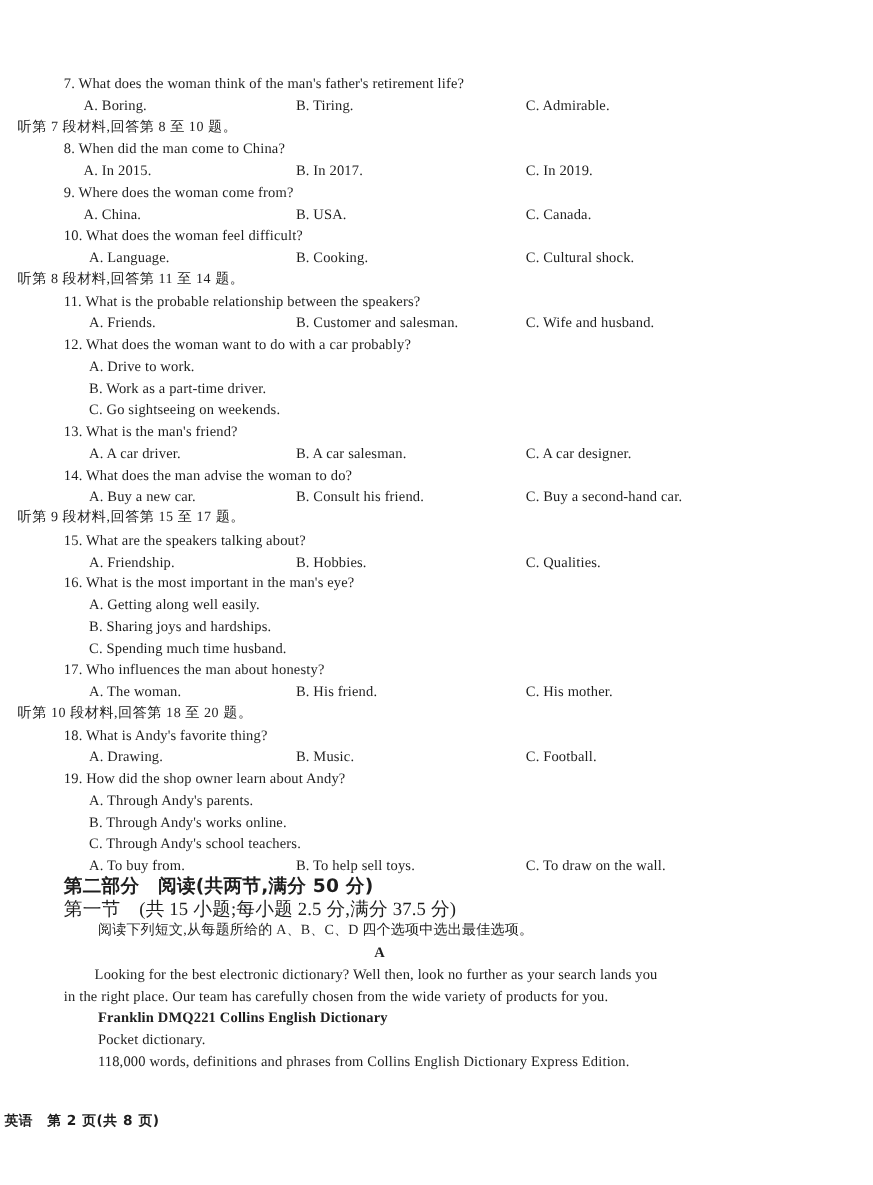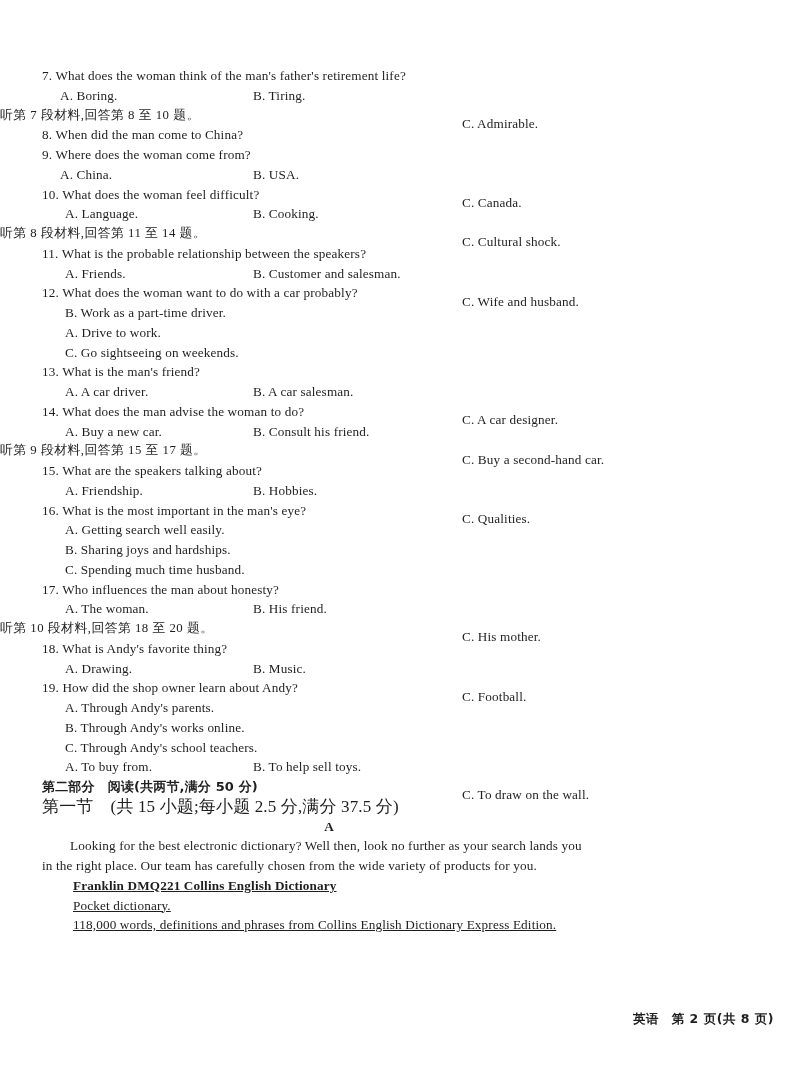--- a/index.html
+++ b/index.html
@@ -1,54 +1,59 @@
 <!DOCTYPE html>
 <html><head>
 <meta charset="utf-8">
 <style>
   html, body { margin: 0; padding: 0; background: #ffffff; }
   body { width: 794px; height: 1077px; position: relative; overflow: hidden;
          font-family: "Liberation Serif", "DejaVu Serif", serif; color: #1e1e1e; }
-  .page { position: absolute; left: 0; top: 66px; width: 658px; }
+  .page { position: absolute; left: 16px; top: 66px; width: 658px; }
   .line { position: relative; height: 19.75px; line-height: 19.75px; font-size: 13.2px; white-space: nowrap; letter-spacing: 0.15px; }
   .q { padding-left: 42px; }
   .cn { font-size: 12.8px; letter-spacing: 0.5px; }
   .opt-row .o { position: absolute; top: 0; }
   .oa { left: 60px; }
   .ob { left: 253px; }
-  .oc { left: 462px; margin-top: 28px; }
+  .oc { left: 462px; }
   .opt-single { padding-left: 65px; }
   .opt-row.wide .oa { left: 65px; }
   .bold { font-weight: bold; }
-  .section { padding-left: 42px; font-weight: bold; font-family: "DejaVu Sans", sans-serif; font-size: 13px; }
+  .section { padding-left: 42px; font-weight: bold; font-family: "DejaVu Sans", sans-serif; font-size: 17px; }
   .subsection { padding-left: 42px; font-size: 17px; }
   .instr { padding-left: 73px; font-size: 12.8px; }
   .center { text-align: center; font-weight: bold; padding-left: 0; }
   .para { padding-left: 70px; }
   .para-cont { padding-left: 42px; }
-  .indent { padding-left: 73px; text-decoration: underline; }
-  .footer { position: absolute; top: 1011px; left: 0; width: 754px; text-align: right;
-            font-family: "DejaVu Sans", sans-serif; font-weight: bold; font-size: 12.5px; letter-spacing: 0.5px; padding-left: 24px; }
+  .indent { padding-left: 73px; }
+  .footer { position: absolute; top: 1011px; left: 0; width: 754px; text-align: left;
+            font-family: "DejaVu Sans", sans-serif; font-weight: bold; font-size: 12.5px; letter-spacing: 0.5px; }
   .footer span { margin: 0 4px; }
 </style>
 </head>
 <body>
 
 <div class="page">
 
   <div class="line q">7. What does the woman think of the man's father's retirement life?</div>
   <div class="line opt-row">
     <span class="o oa">A. Boring.</span>
     <span class="o ob">B. Tiring.</span>
     <span class="o oc">C. Admirable.</span>
   </div>
 
   <div class="line cn">听第 7 段材料,回答第 8 至 10 题。</div>
 
   <div class="line q">8. When did the man come to China?</div>
+  <div class="line opt-row">
+    <span class="o oa">A. In 2015.</span>
+    <span class="o ob">B. In 2017.</span>
+    <span class="o oc">C. In 2019.</span>
+  </div>
 
   <div class="line q">9. Where does the woman come from?</div>
   <div class="line opt-row">
     <span class="o oa">A. China.</span>
     <span class="o ob">B. USA.</span>
     <span class="o oc">C. Canada.</span>
   </div>
 
   <div class="line q">10. What does the woman feel difficult?</div>
   <div class="line opt-row wide">
@@ -60,22 +65,22 @@
   <div class="line cn">听第 8 段材料,回答第 11 至 14 题。</div>
 
   <div class="line q">11. What is the probable relationship between the speakers?</div>
   <div class="line opt-row wide">
     <span class="o oa">A. Friends.</span>
     <span class="o ob">B. Customer and salesman.</span>
     <span class="o oc">C. Wife and husband.</span>
   </div>
 
   <div class="line q">12. What does the woman want to do with a car probably?</div>
+  <div class="line opt-single">A. Drive to work.</div>
   <div class="line opt-single">B. Work as a part-time driver.</div>
-  <div class="line opt-single">A. Drive to work.</div>
   <div class="line opt-single">C. Go sightseeing on weekends.</div>
 
   <div class="line q">13. What is the man's friend?</div>
   <div class="line opt-row wide">
     <span class="o oa">A. A car driver.</span>
     <span class="o ob">B. A car salesman.</span>
     <span class="o oc">C. A car designer.</span>
   </div>
 
   <div class="line q">14. What does the man advise the woman to do?</div>
@@ -88,21 +93,21 @@
   <div class="line cn">听第 9 段材料,回答第 15 至 17 题。</div>
 
   <div class="line q">15. What are the speakers talking about?</div>
   <div class="line opt-row wide">
     <span class="o oa">A. Friendship.</span>
     <span class="o ob">B. Hobbies.</span>
     <span class="o oc">C. Qualities.</span>
   </div>
 
   <div class="line q">16. What is the most important in the man's eye?</div>
-  <div class="line opt-single">A. Getting search well easily.</div>
+  <div class="line opt-single">A. Getting along well easily.</div>
   <div class="line opt-single">B. Sharing joys and hardships.</div>
   <div class="line opt-single">C. Spending much time husband.</div>
 
   <div class="line q">17. Who influences the man about honesty?</div>
   <div class="line opt-row wide">
     <span class="o oa">A. The woman.</span>
     <span class="o ob">B. His friend.</span>
     <span class="o oc">C. His mother.</span>
   </div>
 
@@ -121,20 +126,21 @@
   <div class="line opt-single">C. Through Andy's school teachers.</div>
 
   <div class="line opt-row wide">
     <span class="o oa">A. To buy from.</span>
     <span class="o ob">B. To help sell toys.</span>
     <span class="o oc">C. To draw on the wall.</span>
   </div>
 
   <div class="line section">第二部分　阅读(共两节,满分 50 分)</div>
   <div class="line subsection">第一节　(共 15 小题;每小题 2.5 分,满分 37.5 分)</div>
+  <div class="line instr">阅读下列短文,从每题所给的 A、B、C、D 四个选项中选出最佳选项。</div>
   <div class="line center">A</div>
   <div class="line para">Looking for the best electronic dictionary? Well then, look no further as your search lands you</div>
   <div class="line para-cont">in the right place. Our team has carefully chosen from the wide variety of products for you.</div>
   <div class="line indent bold">Franklin DMQ221 Collins English Dictionary</div>
   <div class="line indent">Pocket dictionary.</div>
   <div class="line indent">118,000 words, definitions and phrases from Collins English Dictionary Express Edition.</div>
 </div>
 
 <div class="footer">
   <span>英语</span>

